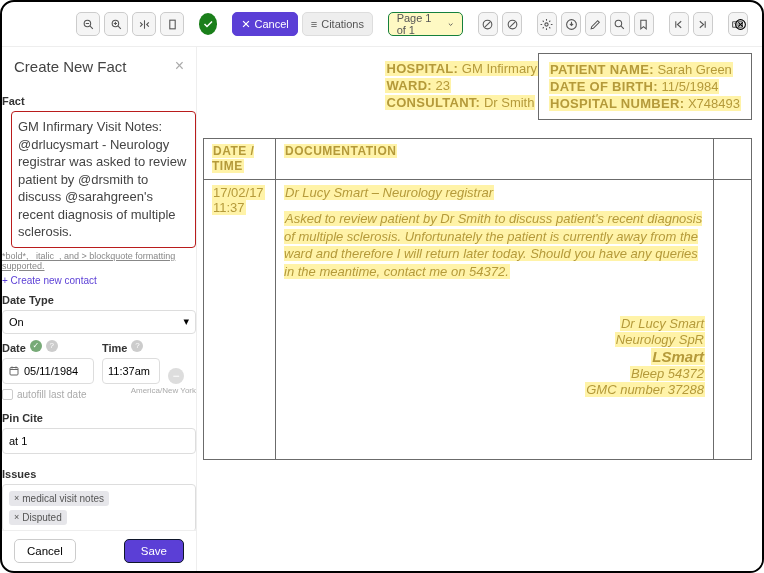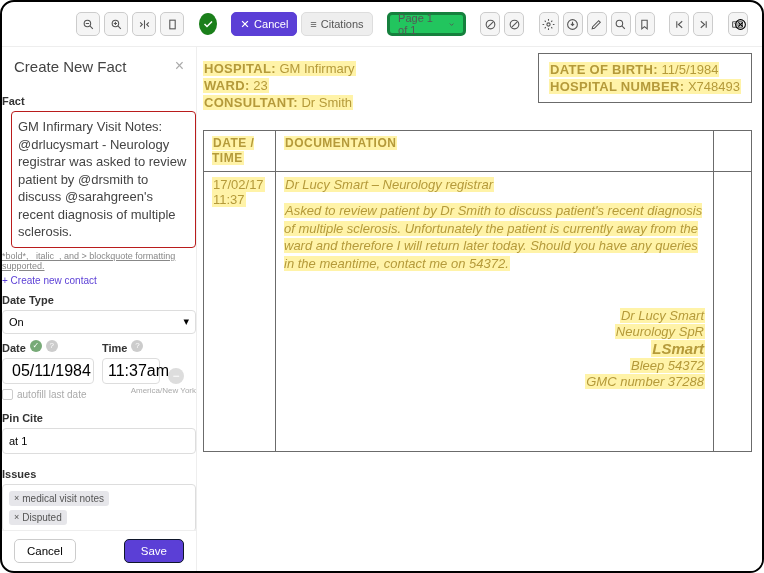--- a/index.html
+++ b/index.html
@@ -7,21 +7,21 @@
   
   
   .toolbar { height: 45px; display: flex; align-items: center; padding: 0 10px; gap: 4px; border-bottom: 1px solid #eee; }
   .tb-spacer { flex: 1; }
   .tb-btn { width: 24px; height: 24px; border: 1px solid #ccc; border-radius: 5px; background: #f5f5f5; display: flex; align-items: center; justify-content: center; font-size: 11px; color: #555; cursor: pointer; }
   .tb-btn.no-border { border: none; background: transparent; }
   .tb-btn svg { width: 13px; height: 13px; stroke:#555; fill:none; stroke-width:2; }
   .tb-pill { height: 24px; border-radius: 5px; display: flex; align-items: center; padding: 0 8px; font-size: 11px; gap:4px; cursor:pointer; }
   .pill-cancel { background: #5b3fd6; color: #fff; border:1px solid #5b3fd6; }
   .pill-citations { background: #eee; color:#555; border:1px solid #ddd; }
-  .pill-page { background:#22c55e; color:#555; border:3px solid #15803d; }
+  .pill-page { background:#fef9c3; color:#555; border:1px solid #15803d; }
   .check-circle { width:22px; height:22px; border-radius:50%; background:#1a7f1a; display:flex; align-items:center; justify-content:center; }
   .check-circle svg { width:12px; height:12px; stroke:#fff; fill:none; stroke-width:3; }
   .tb-close { position:absolute; right:12px; top:12px; width:20px; height:20px; }
   .tb-close svg { stroke:#000; stroke-width:2; fill:none; }
   .tb-group { display:flex; gap:4px; }
   .tb-sep { width:8px; }
 
   
   .main { display:flex; height: calc(100% - 45px); }
   
@@ -31,42 +31,42 @@
   .sb-title { font-size:15px; font-weight:400; color:#444; }
   .sb-close { font-size:16px; color:#aaa; cursor:pointer; }
   .sb-body { flex:1; overflow:auto; padding: 4px 0 8px; font-size:11px; }
   .field-label { font-size:11px; font-weight:600; color:#333; margin: 8px 0 4px; }
   .fact-box { border:1px solid #b91c1c; border-radius:4px; padding:6px; font-size:13px; line-height:1.35; color:#444; min-height:80px;margin-left:9px; }
   .helper { font-size:9px; color:#888; text-decoration:underline; margin-top:3px; }
   .link-sm { color:#5b3fd6; font-size:10px; margin-top:4px; display:block; cursor:pointer; }
   .select { width:100%; border:1px solid #ddd; border-radius:4px; height:24px; padding:0 6px; font-size:11px; display:flex; align-items:center; justify-content:space-between; background:#fff; }
   .row { display:flex; align-items:flex-end; gap:8px; }
   .date-col .field-label, .time-col .field-label { margin-top:8px; }
-  .input-sm { border:1px solid #ddd; border-radius:4px; height:26px; font-size:16px; padding:0 5px; display:flex; align-items:center; gap:4px; background:#fff; }
+  .input-sm { border:1px solid #ddd; border-radius:4px; height:26px; font-size:11px; padding:0 5px; display:flex; align-items:center; gap:4px; background:#fff; }
   .date-col .input-sm { width:92px; }
   .time-col .input-sm { width:58px; }
   .minus-circ { width:16px; height:16px; border-radius:50%; background:#ddd; color:#fff; display:flex; align-items:center; justify-content:center; font-size:12px; line-height:1; }
   .tz { font-size:8px; color:#aaa; margin-top:2px; text-align:right; }
   .autofill { display:flex; align-items:center; gap:4px; font-size:10px; color:#aaa; margin-top:-6px; }
   .check { width:11px; height:11px; border:1px solid #ccc; border-radius:2px; }
   .q-badge { width:12px; height:12px; border-radius:50%; background:#ccc; color:#fff; font-size:8px; display:inline-flex; align-items:center; justify-content:center; margin-left:4px;}
   .ok-badge { width:12px; height:12px; border-radius:50%; background:#7a7; color:#fff; font-size:8px; display:inline-flex; align-items:center; justify-content:center; margin-left:4px;}
   .dt-label-row { display:flex; align-items:center; }
   .text-input { width:100%; border:1px solid #ddd; border-radius:4px; height:26px; padding:0 6px; font-size:11px; }
   .tagbox { border:1px solid #ddd; border-radius:4px; padding:4px; min-height:48px; }
   .tag { display:inline-flex; align-items:center; background:#e6e6ea; border-radius:3px; padding:2px 5px; font-size:10px; color:#555; margin:2px; gap:3px; }
   .tag .x { font-size:9px; }
   .sb-footer { border-top:1px solid #eee; padding:8px 12px; display:flex; justify-content:space-between; }
   .btn-cancel { border:1px solid #ccc; background:#fff; border-radius:5px; padding:5px 12px; font-size:11.5px; cursor:pointer; }
   .btn-save { border:1px solid #0f172a; background:#5b3fd6; color:#fff; border-radius:5px; padding:5px 16px; font-size:11.5px; cursor:pointer; }
 
   
   .viewer { flex:1; background:#fff; overflow:auto; padding:10px 10px 10px 6px; }
   .doc { font-family: "Comic Sans MS", "Segoe Script", cursive; color:#b59a3a; font-size:13px; position:relative; }
-  .doc-top { display:flex; justify-content:space-between; align-items:flex-start; margin-bottom:18px; }
+  .doc-top { display:flex; justify-content:flex-end; align-items:flex-start; margin-bottom:18px; }
   .doc-left { padding-top:2px; }
   .doc-kv { margin:2px 0; }
   .doc-kv .k { font-weight:700; text-transform:uppercase; letter-spacing:.3px; }
   .hl { background:#fff3a8; padding:0 1px; }
   .patient-box { border:1.5px solid #6b6b6b; padding:6px 10px; margin-top:-4px; }
   .patient-box .doc-kv .k { color:#b59a3a; }
   .doc-table { width:100%; border-collapse:collapse; }
   .doc-table th, .doc-table td { border:1.5px solid #6b6b6b; padding:5px 8px; vertical-align:top; font-family: "Comic Sans MS", cursive; }
   .doc-table th { text-align:left; font-weight:700; font-size:12px; letter-spacing:.5px; }
   .col-dt { width:72px; }
@@ -275,20 +275,21 @@
 
   <div class="viewer">
     <div class="doc">
       <div class="doc-top">
         <div class="doc-left">
           <div class="doc-kv"><span class="hl"><span class="k">HOSPITAL:</span> <span>GM Infirmary</span></span></div>
           <div class="doc-kv"><span class="hl"><span class="k">WARD:</span> <span>23</span></span></div>
           <div class="doc-kv"><span class="hl"><span class="k">CONSULTANT:</span> <span>Dr Smith</span></span></div>
         </div>
         <div class="patient-box">
+          <div class="doc-kv"><span class="hl"><span class="k">PATIENT NAME:</span> <span>Sarah Green</span></span></div>
           <div class="doc-kv"><span class="hl"><span class="k">DATE OF BIRTH:</span> <span>11/5/1984</span></span></div>
           <div class="doc-kv"><span class="hl"><span class="k">HOSPITAL NUMBER:</span> <span>X748493</span></span></div>
         </div>
       </div>
       <table class="doc-table">
         <tbody>
             <tr>
           <th class="col-dt"><span class="hl">DATE / TIME</span></th>
           <th class="col-doc"><span class="hl">DOCUMENTATION</span></th>
           <th class="col-sig"></th>

